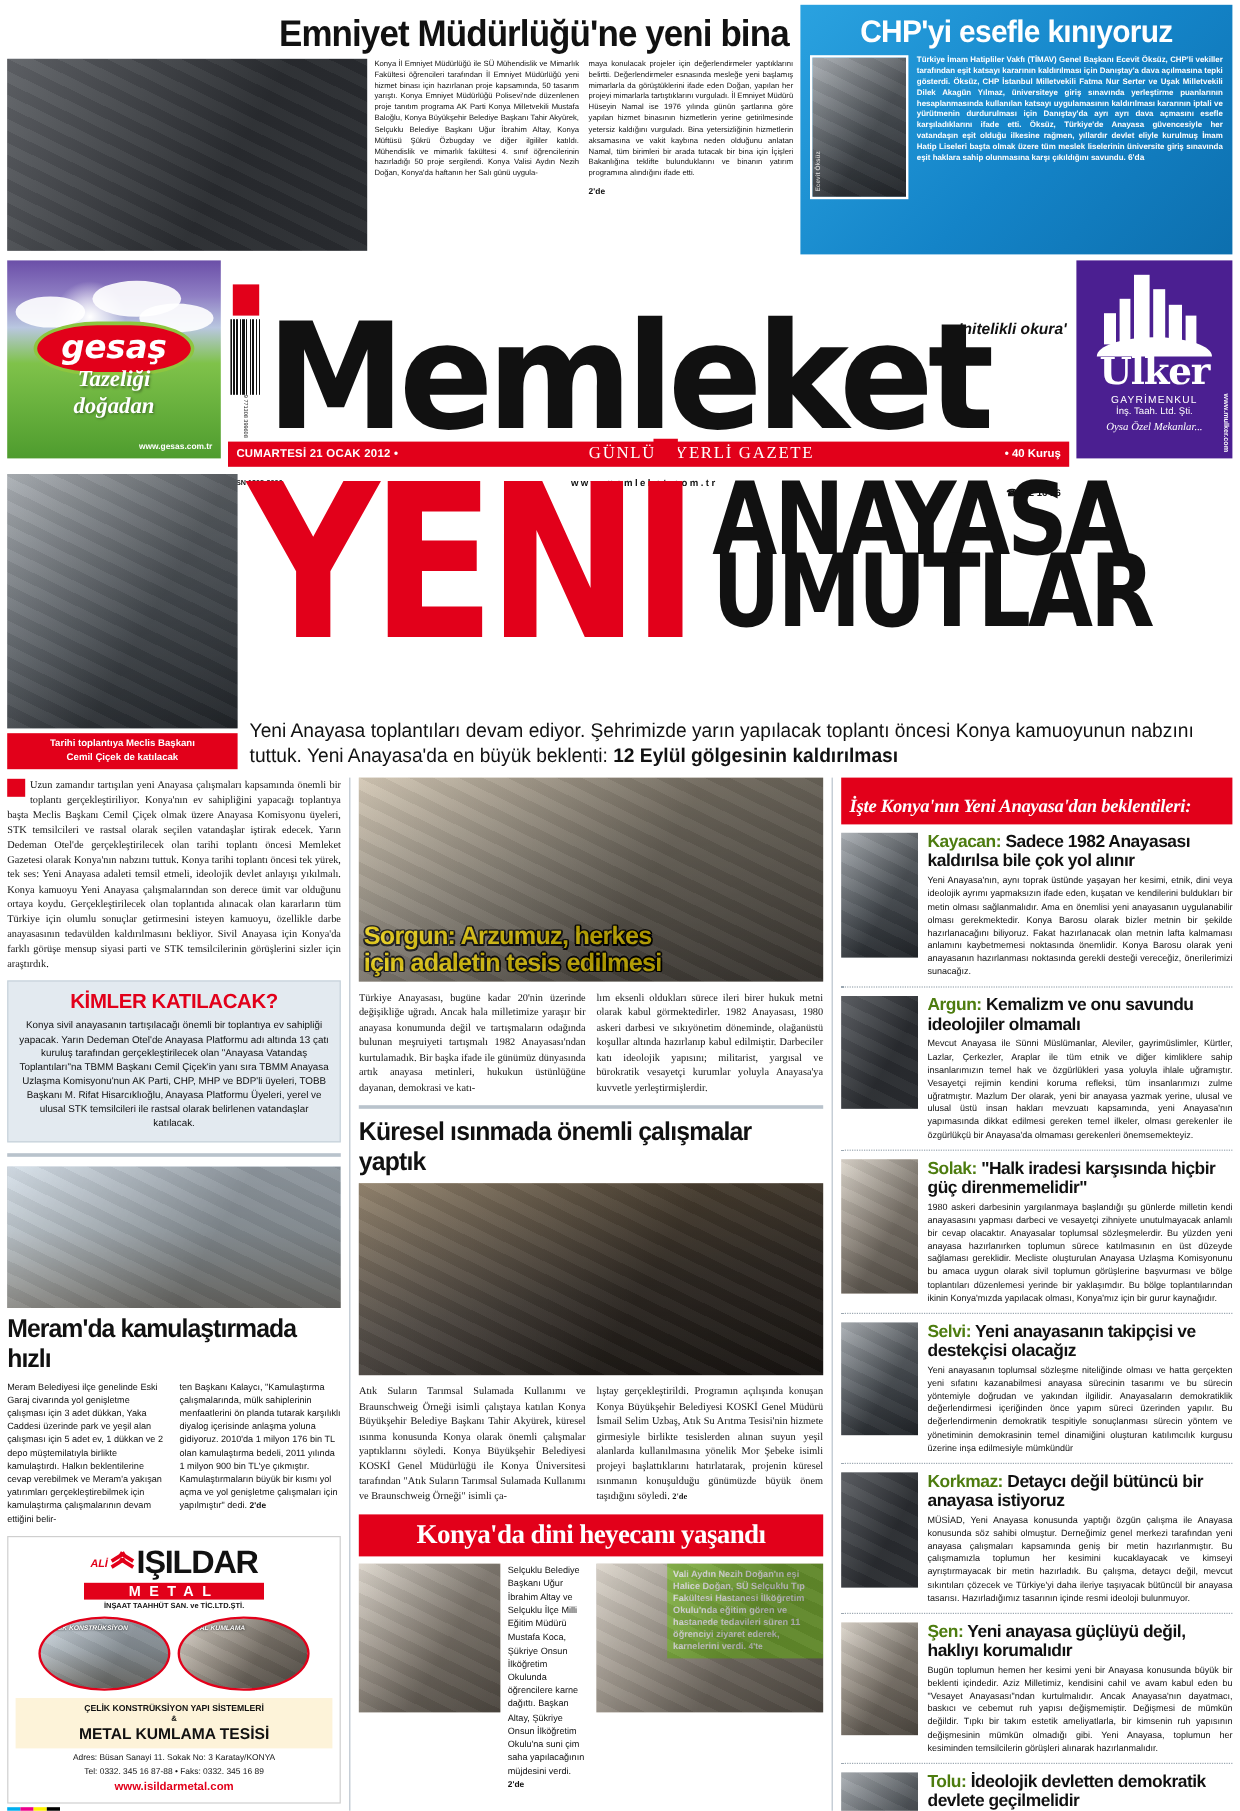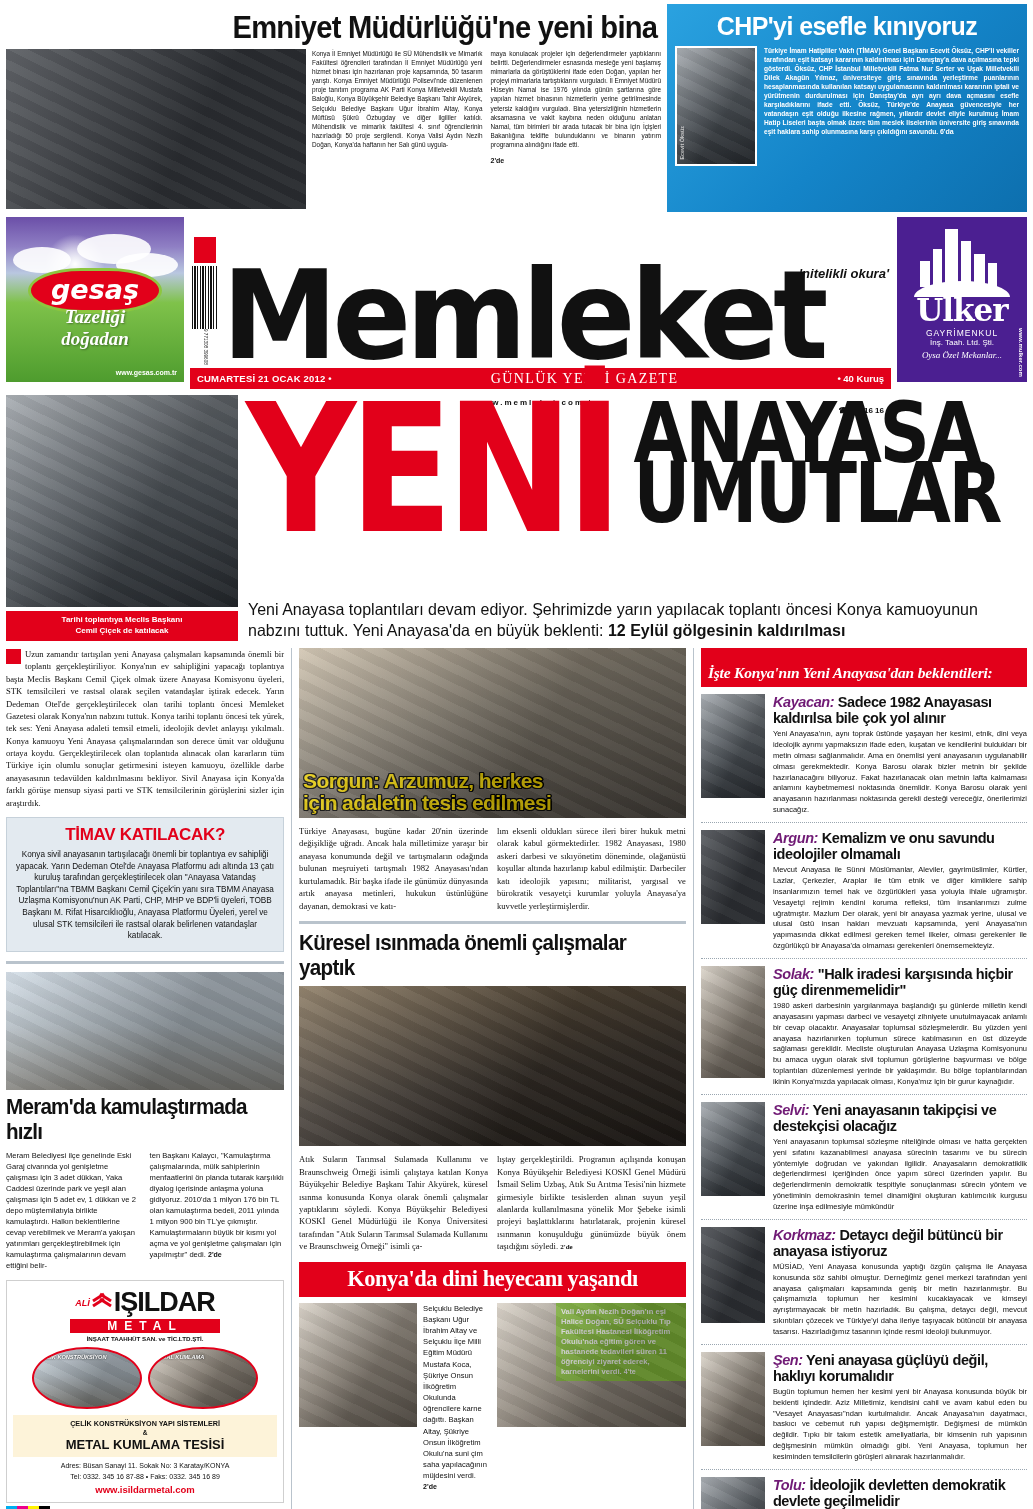--- a/index.html
+++ b/index.html
@@ -97,21 +97,21 @@
     border-radius:50% 50% 0 0 / 100% 100% 0 0; }
   .ulk-name { font-family:"DejaVu Serif", serif; font-weight:bold; font-size:31px; line-height:1;
     margin-top:-2px; letter-spacing:-1px; }
   .ulk-s1 { font-size:8.5px; letter-spacing:1px; margin-top:2px; }
   .ulk-s2 { font-size:8px; }
   .ulk-s3 { font-family:"Liberation Serif", serif; font-style:italic; font-size:9px; margin-top:3px; }
   .ulk-side { position:absolute; right:3px; bottom:5px; writing-mode:vertical-rl; font-size:6px; font-weight:bold; }
 
   
   .bighead { display:flex; gap:8px; margin-top:6px; height:246px; }
-  .bh-pic { width:232px; position:relative; }
+  .bh-pic { width:192px; position:relative; }
   .bh-pic .img { position:absolute; inset:0 0 34px 0; }
   .bh-pic .cap { position:absolute; left:0; right:0; bottom:0; background:#e2001a; color:#fff;
     text-align:center; font-size:8px; font-weight:bold; line-height:1.35; padding:4px 3px; }
   .bh-right { flex:1; position:relative; }
   .bh-line { display:flex; align-items:flex-start; }
   .bh-yeni { font-family:"DejaVu Sans", sans-serif; font-weight:bold; color:#e2001a;
     font-size:155px; line-height:.84; letter-spacing:-7px; transform:scaleY(1.15) scaleX(.98);
     transform-origin:top left; }
   .bh-words { margin-left:10px; margin-top:2px; }
   .bh-w { font-family:"DejaVu Sans", sans-serif; font-weight:bold; font-size:70px; line-height:.86;
@@ -189,21 +189,21 @@
      font-weight:bold; font-size:7.6px; line-height:1.33; padding:4px 5px; }
 
   
   .r-head { background:#e2001a; color:#fff; font-family:"Liberation Serif", serif; font-style:italic;
      font-weight:bold; font-size:15.5px; padding:16px 7px 5px 7px; letter-spacing:-.2px; }
   .expert { display:flex; gap:8px; padding:7px 0 6px 0; }
   .expert + .expert { border-top:1px dotted #9aa6b0; }
   .ex-pic { width:64px; flex:0 0 64px; }
   .ex-main { flex:1; }
   .ex-title { font-size:14.5px; font-weight:bold; line-height:1.12; letter-spacing:-.4px; }
-  .ex-title .n { color:#701a75;font-style:italic; }
+  .ex-title .n { color:#4d7c0f; }
   .ex-body { font-size:7.5px; line-height:1.44; text-align:justify; margin-top:3px; }
 </style>
 </head>
 <body>
 
 <div class="page">
 
   <div class="topstrip">
 
     <div class="top-left">
@@ -316,21 +316,21 @@
   </div>
 
   <div class="cols">
 
     <div class="col-l">
       <div class="lead">
         <span class="drop"></span><span>Uzun zamandır tartışılan yeni Anayasa çalışmaları kapsamında önemli bir toplantı gerçekleştiriliyor. Konya'nın ev sahipliğini yapacağı toplantıya başta Meclis Başkanı Cemil Çiçek olmak üzere Anayasa Komisyonu üyeleri, STK temsilcileri ve rastsal olarak seçilen vatandaşlar iştirak edecek. Yarın Dedeman Otel'de gerçekleştirilecek olan tarihi toplantı öncesi Memleket Gazetesi olarak Konya'nın nabzını tuttuk. Konya tarihi toplantı öncesi tek yürek, tek ses: Yeni Anayasa adaleti temsil etmeli, ideolojik devlet anlayışı yıkılmalı. Konya kamuoyu Yeni Anayasa çalışmalarından son derece ümit var olduğunu ortaya koydu. Gerçekleştirilecek olan toplantıda alınacak olan kararların tüm Türkiye için olumlu sonuçlar getirmesini isteyen kamuoyu, özellikle darbe anayasasının tedavülden kaldırılmasını bekliyor. Sivil Anayasa için Konya'da farklı görüşe mensup siyasi parti ve STK temsilcilerinin görüşlerini sizler için araştırdık.</span>
       </div>
 
       <div class="box-kimler">
-        <h3>TİMAV KATILACAK?</h3>
+        <h3>KİMLER KATILACAK?</h3>
         <p>Konya sivil anayasanın tartışılacağı önemli bir toplantıya ev sahipliği yapacak. Yarın Dedeman Otel'de Anayasa Platformu adı altında 13 çatı kuruluş tarafından gerçekleştirilecek olan "Anayasa Vatandaş Toplantıları"na TBMM Başkanı Cemil Çiçek'in yanı sıra TBMM Anayasa Uzlaşma Komisyonu'nun AK Parti, CHP, MHP ve BDP'li üyeleri, TOBB Başkanı M. Rifat Hisarcıklıoğlu, Anayasa Platformu Üyeleri, yerel ve ulusal STK temsilcileri ile rastsal olarak belirlenen vatandaşlar katılacak.</p>
       </div>
 
       <div class="hrule"></div>
 
       <div class="meram-pic photo ph-cons"></div>
       <div class="h-meram">Meram'da kamulaştırmada hızlı</div>
       <div class="two-col">
         <div class="c">Meram Belediyesi ilçe genelinde Eski Garaj civarında yol genişletme çalışması için 3 adet dükkan, Yaka Caddesi üzerinde park ve yeşil alan çalışması için 5 adet ev, 1 dükkan ve 2 depo müştemilatıyla birlikte kamulaştırdı. Halkın beklentilerine cevap verebilmek ve Meram'a yakışan yatırımları gerçekleştirebilmek için kamulaştırma çalışmalarının devam ettiğini belir-</div>
         <div class="c">

